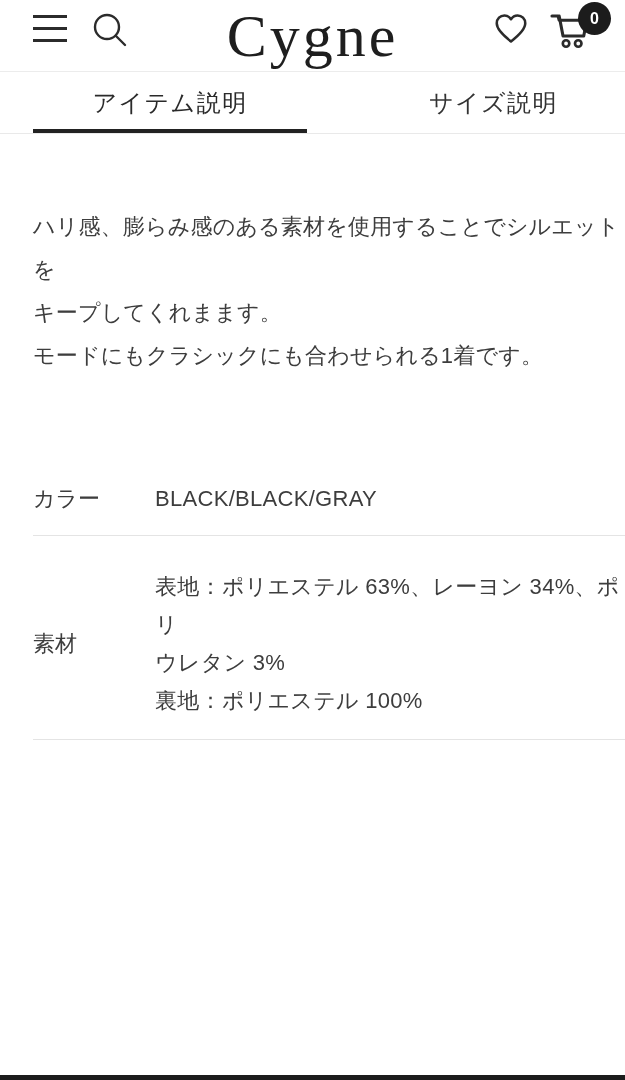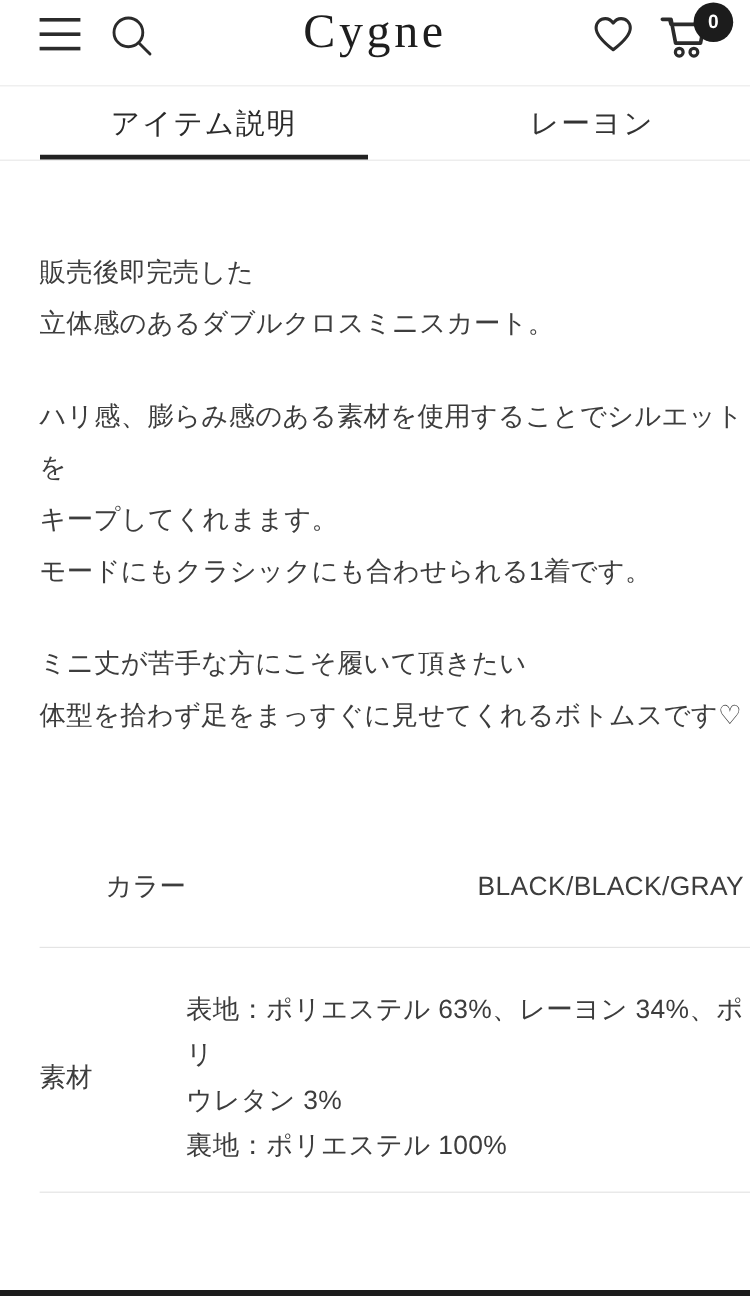--- a/index.html
+++ b/index.html
@@ -22,21 +22,21 @@
     background: #ffffff;
     border-bottom: 1px solid #ececec;
   }
   .icon-btn { position: absolute; background: none; border: none; padding: 0; cursor: pointer; }
   .hamburger { left: 33px; top: 15px; width: 34px; height: 27px; display: flex; flex-direction: column; justify-content: space-between; }
   .hamburger span { display: block; height: 3px; width: 100%; background: #2b2b2b; }
   .search-btn { left: 91px; top: 11px; }
   .logo {
     position: absolute; left: 50%; top: 2px; transform: translateX(-50%);
     font-family: "Liberation Serif", "DejaVu Serif", serif;
-    font-size: 40px; font-weight: 400; letter-spacing: 3px; color: #1e1e1e;
+    font-size: 60px; font-weight: 400; letter-spacing: 3px; color: #1e1e1e;
     white-space: nowrap;
   }
   .heart-btn { left: 492px; top: 11px; }
   .cart-btn { left: 548px; top: 10px; }
   .cart-badge {
     position: absolute; left: 578px; top: 2px;
     width: 33px; height: 33px; border-radius: 50%;
     background: #1c1c1c; color: #ffffff;
     font-size: 16px; font-weight: bold;
     display: flex; align-items: center; justify-content: center;
@@ -75,21 +75,21 @@
 
   
   .spec-table { margin-left: 33px; }
   .spec-row {
     display: flex; align-items: center;
     border-bottom: 1px solid #e4e4e4;
     font-size: 22px; line-height: 38px; color: #3d3d3d;
   }
   .spec-label { flex: 0 0 122px; }
   .spec-value { flex: 1 1 auto; padding-right: 5px; white-space: pre-line; letter-spacing: 0.3px; }
-  .row-color { padding-top: 69px; padding-bottom: 31px; text-align: right; }
+  .row-color { padding-top: 69px; padding-bottom: 17px; }
   .row-material { padding-top: 32px; padding-bottom: 19px; }
 
   
   .bottom-bar {
     position: absolute; left: 0; bottom: 0;
     width: 100%; height: 5px;
     background: #1c1c1c;
   }
 
   svg { display: block; }
@@ -127,31 +127,27 @@
         <circle cx="9.4" cy="17.6" r="1.7" fill="none" stroke="#2b2b2b" stroke-width="1.4"></circle>
         <circle cx="15.8" cy="17.6" r="1.7" fill="none" stroke="#2b2b2b" stroke-width="1.4"></circle>
       </svg>
     </button>
 
     <div class="cart-badge">0</div>
   </header>
 
   <nav class="tabs">
     <button class="tab tab-item active">アイテム説明</button>
-    <button class="tab tab-size">レーヨン</button>
+    <button class="tab tab-size">サイズ説明</button>
   </nav>
 
   <section class="description">
-    <p class="para">販売後即完売した
-立体感のあるダブルクロスミニスカート。</p>
     <p class="para">ハリ感、膨らみ感のある素材を使用することでシルエットを
 キープしてくれまます。
 モードにもクラシックにも合わせられる1着です。</p>
-    <p class="para">ミニ丈が苦手な方にこそ履いて頂きたい
-体型を拾わず足をまっすぐに見せてくれるボトムスです♡</p>
   </section>
 
   <section class="spec-table">
     <div class="spec-row row-color">
       <div class="spec-label">カラー</div>
       <div class="spec-value">BLACK/BLACK/GRAY</div>
     </div>
     <div class="spec-row row-material">
       <div class="spec-label">素材</div>
       <div class="spec-value">表地：ポリエステル 63%、レーヨン 34%、ポリ

